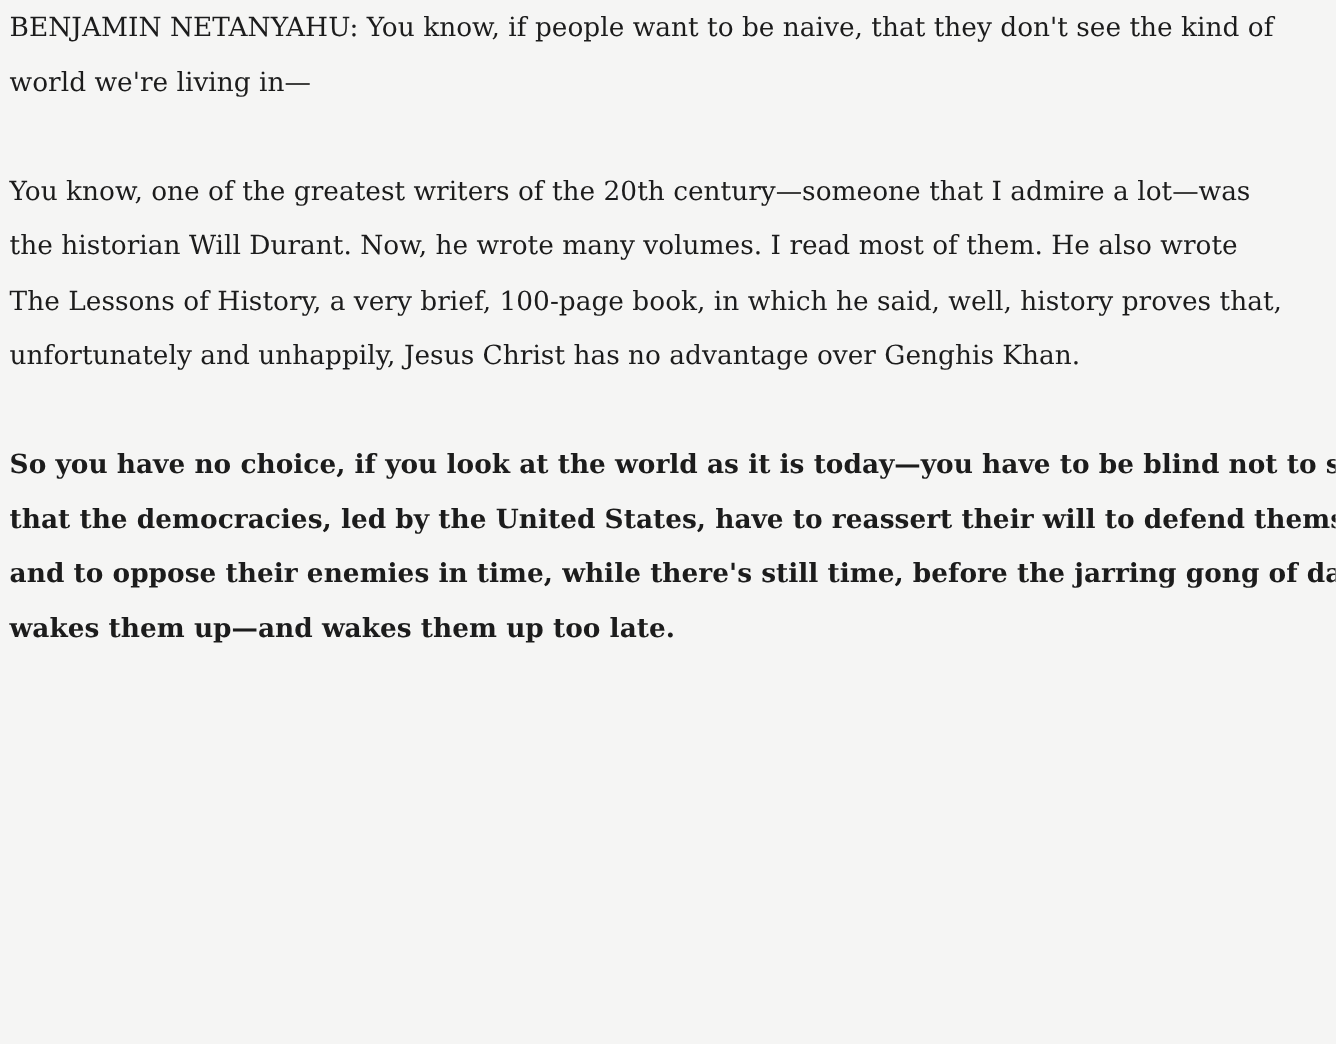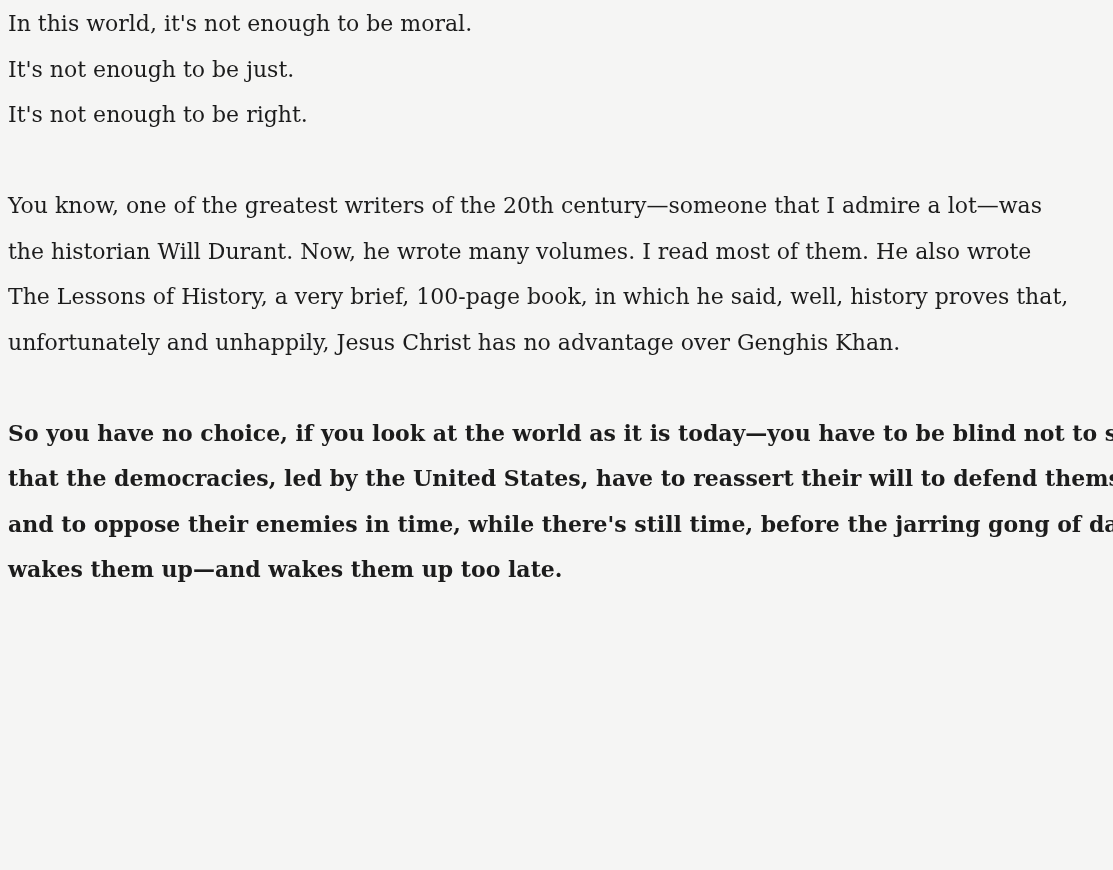--- a/index.html
+++ b/index.html
@@ -27,16 +27,16 @@
   }
   .transcript p:last-child {
     margin-bottom: 0;
     font-weight: bold;
   }
 </style>
 </head>
 <body style="background: rgb(245, 245, 244);">
 
 <div class="transcript" style="color: rgb(28, 28, 28);">
-  <p>In this world, it's not enough to be moral.<br>It's not enough to be just.<br>It's not enough to be right.</p>
+  <p>BENJAMIN NETANYAHU: You know, if people want to be naive, that they don't see the kind of<br>world we're living in—</p>
   <p>You know, one of the greatest writers of the 20th century—someone that I admire a lot—was<br>the historian Will Durant. Now, he wrote many volumes. I read most of them. He also wrote<br>The Lessons of History, a very brief, 100-page book, in which he said, well, history proves that,<br>unfortunately and unhappily, Jesus Christ has no advantage over Genghis Khan.</p>
   <p>So you have no choice, if you look at the world as it is today—you have to be blind not to see—<br>that the democracies, led by the United States, have to reassert their will to defend themselves<br>and to oppose their enemies in time, while there's still time, before the jarring gong of danger<br>wakes them up—and wakes them up too late.</p>
 </div>
 
 </body></html>

